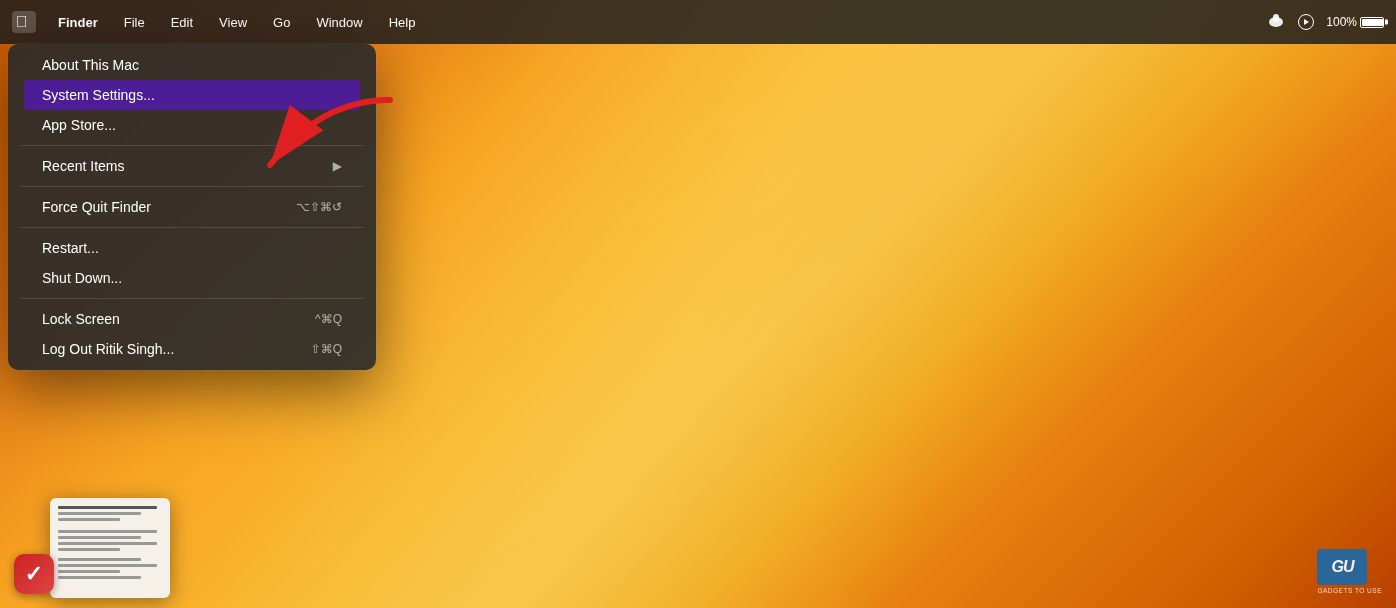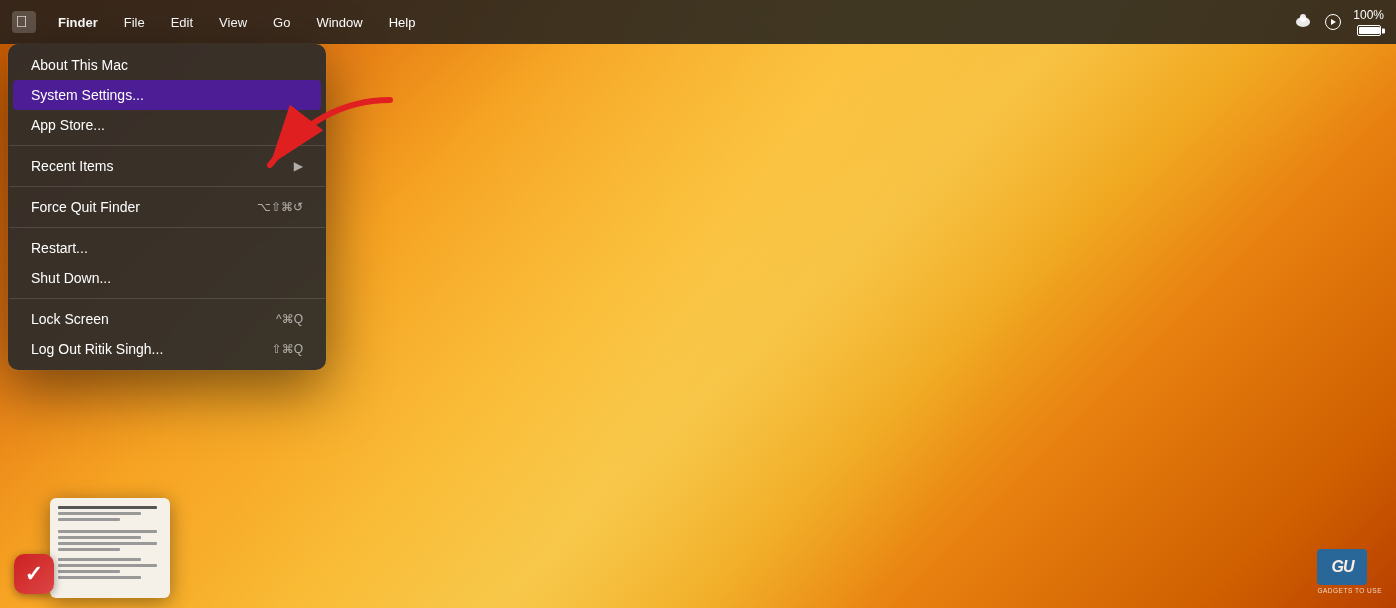--- a/index.html
+++ b/index.html
@@ -87,21 +87,20 @@
     .menubar-item.bold {
       font-weight: 600;
     }
 
     
     .battery-icon {
       display: inline-flex;
       align-items: center;
       gap: 3px;
       font-size: 12px;
-      flex-direction: column;
     }
 
     .battery-bar {
       width: 24px;
       height: 11px;
       border: 1.5px solid white;
       border-radius: 2px;
       position: relative;
       display: inline-block;
     }
@@ -126,27 +125,27 @@
       width: 21px;
       background: white;
       border-radius: 1px;
     }
 
     
     .apple-menu {
       position: absolute;
       top: 44px;
       left: 8px;
-      width: 318px;
+      width: 368px;
       background: rgba(42, 42, 42, 0.92);
       backdrop-filter: blur(30px);
       border-radius: 10px;
       box-shadow: 0 20px 60px rgba(0,0,0,0.5), 0 0 0 0.5px rgba(255,255,255,0.1);
       z-index: 200;
-      padding: 6px 1px;
+      padding: 6px 12px;
       color: white;
       font-size: 14px;
     }
 
     .menu-item {
       display: flex;
       align-items: center;
       justify-content: space-between;
       padding: 7px 18px;
       cursor: pointer;

